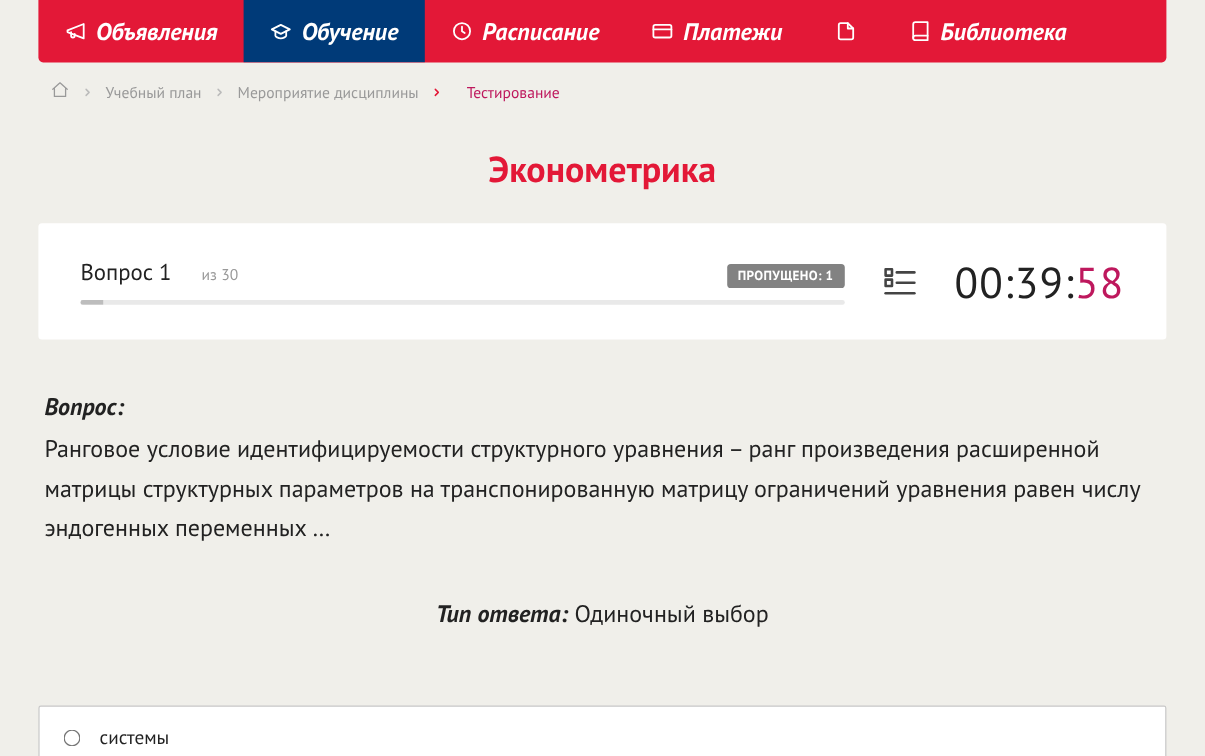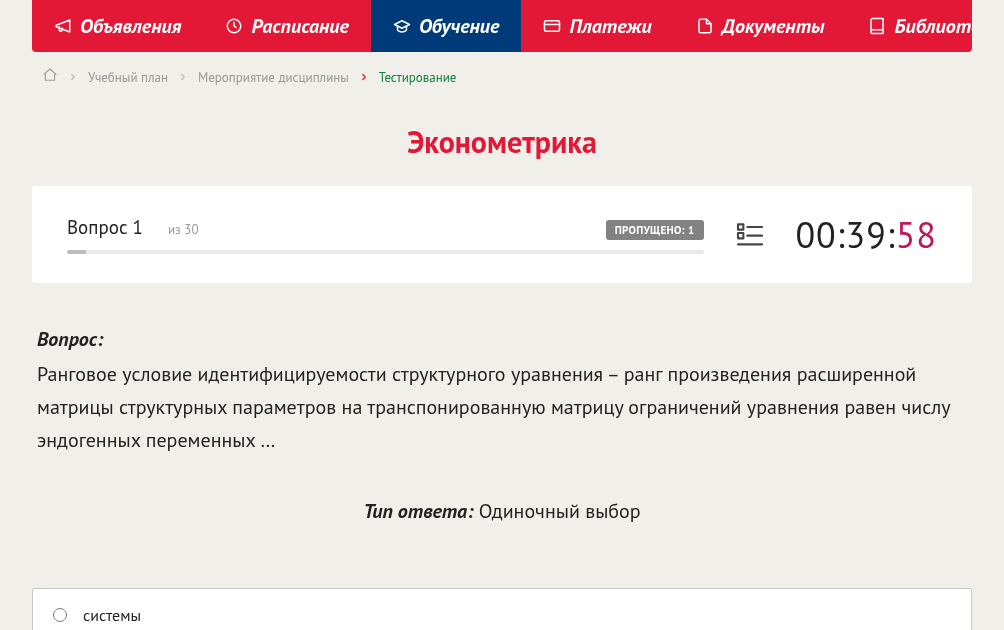--- a/index.html
+++ b/index.html
@@ -57,21 +57,21 @@
   .crumbs{
     display:flex;
     align-items:center;
     gap:10px;
     color:#999;
     font-size:13px;
     padding:15px 10px 0 10px;
   }
   .crumbs a,.crumbs span.link{color:#999;cursor:pointer;}
   .crumbs .sep{color:#bbb;font-size:13px;}
-  .crumbs .current{color:#15803d;}
+  .crumbs .current{color:#be185d;margin-left:10px;}
   
   h1.title{
     text-align:center;
     color:var(--red);
     font-size:30px;
     font-weight:700;
     margin:35px 0 25px 0;
   }
   
   .panel{
@@ -153,55 +153,54 @@
     <nav class="topnav">
       <div class="item">
         <span class="ico">
           <svg width="18" height="18" viewBox="0 0 24 24" fill="none" stroke="#fff" stroke-width="2" stroke-linecap="round" stroke-linejoin="round">
               <path d="M3 11l18-7v16L3 13v-2z"></path>
               <path d="M7 13v4a2 2 0 0 0 4 0v-2"></path>
             </svg>
         </span>
         <span>Объявления</span>
       </div>
+      <div class="item active">
+        <span class="ico">
+          <svg width="18" height="18" viewBox="0 0 24 24" fill="none" stroke="#fff" stroke-width="2" stroke-linecap="round" stroke-linejoin="round">
+              <path d="M22 10L12 5 2 10l10 5 10-5z"></path>
+              <path d="M6 12v5c0 1 3 3 6 3s6-2 6-3v-5"></path>
+            </svg>
+        </span>
+        <span>Обучение</span>
+      </div>
       <div class="item">
         <span class="ico">
           <svg width="18" height="18" viewBox="0 0 24 24" fill="none" stroke="#fff" stroke-width="2" stroke-linecap="round" stroke-linejoin="round">
               <circle cx="12" cy="12" r="9"></circle>
               <path d="M12 7v5l3 2"></path>
             </svg>
         </span>
         <span>Расписание</span>
       </div>
-      <div class="item active">
-        <span class="ico">
-          <svg width="18" height="18" viewBox="0 0 24 24" fill="none" stroke="#fff" stroke-width="2" stroke-linecap="round" stroke-linejoin="round">
-              <path d="M22 10L12 5 2 10l10 5 10-5z"></path>
-              <path d="M6 12v5c0 1 3 3 6 3s6-2 6-3v-5"></path>
-            </svg>
-        </span>
-        <span>Обучение</span>
-      </div>
       <div class="item">
         <span class="ico">
           <svg width="18" height="18" viewBox="0 0 24 24" fill="none" stroke="#fff" stroke-width="2" stroke-linecap="round" stroke-linejoin="round">
               <rect x="2" y="5" width="20" height="14" rx="2"></rect>
               <path d="M2 10h20"></path>
             </svg>
         </span>
         <span>Платежи</span>
       </div>
       <div class="item">
         <span class="ico">
           <svg width="18" height="18" viewBox="0 0 24 24" fill="none" stroke="#fff" stroke-width="2" stroke-linecap="round" stroke-linejoin="round">
               <path d="M14 3H6a2 2 0 0 0-2 2v14a2 2 0 0 0 2 2h12a2 2 0 0 0 2-2V9l-6-6z"></path>
               <path d="M14 3v6h6"></path>
             </svg>
         </span>
-        <span>Документы</span>
       </div>
       <div class="item">
         <span class="ico">
           <svg width="18" height="18" viewBox="0 0 24 24" fill="none" stroke="#fff" stroke-width="2" stroke-linecap="round" stroke-linejoin="round">
               <path d="M4 19.5A2.5 2.5 0 0 1 6.5 17H20"></path>
               <path d="M6.5 2H20v20H6.5A2.5 2.5 0 0 1 4 19.5v-15A2.5 2.5 0 0 1 6.5 2z"></path>
             </svg>
         </span>
         <span>Библиотека</span>
 

